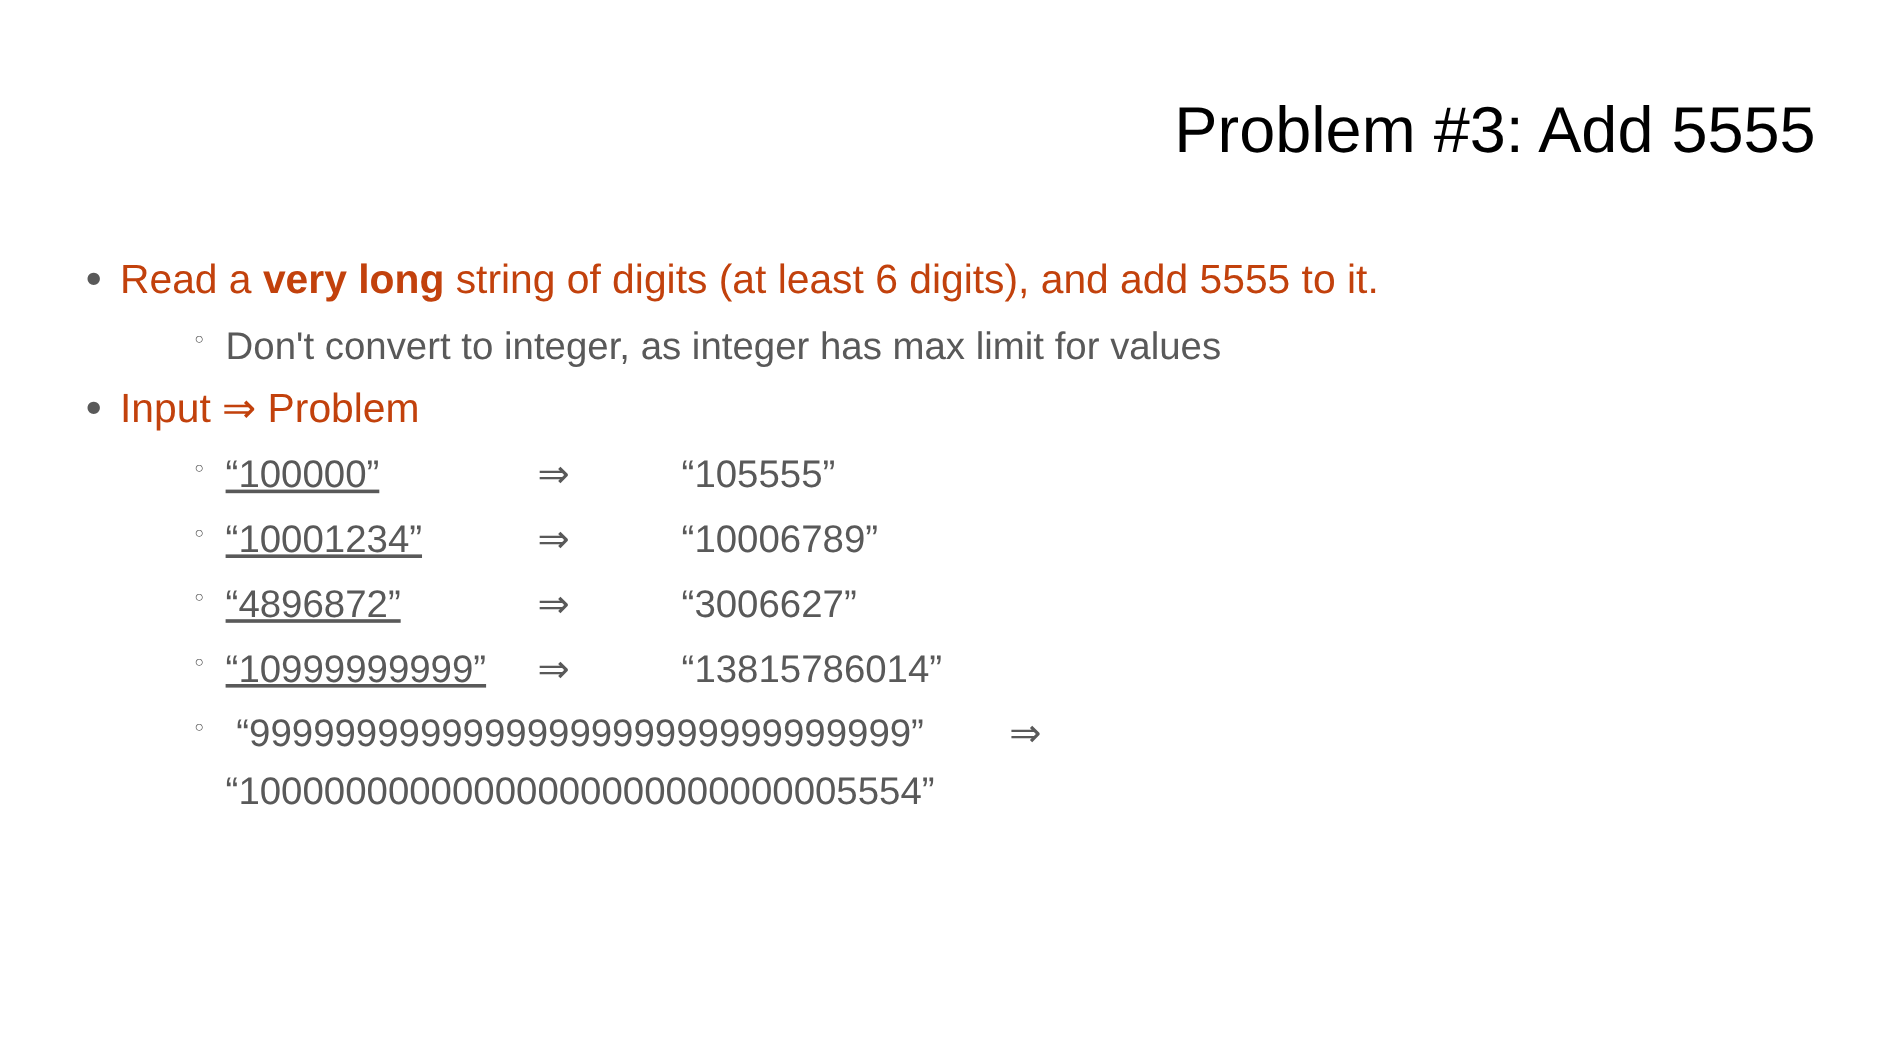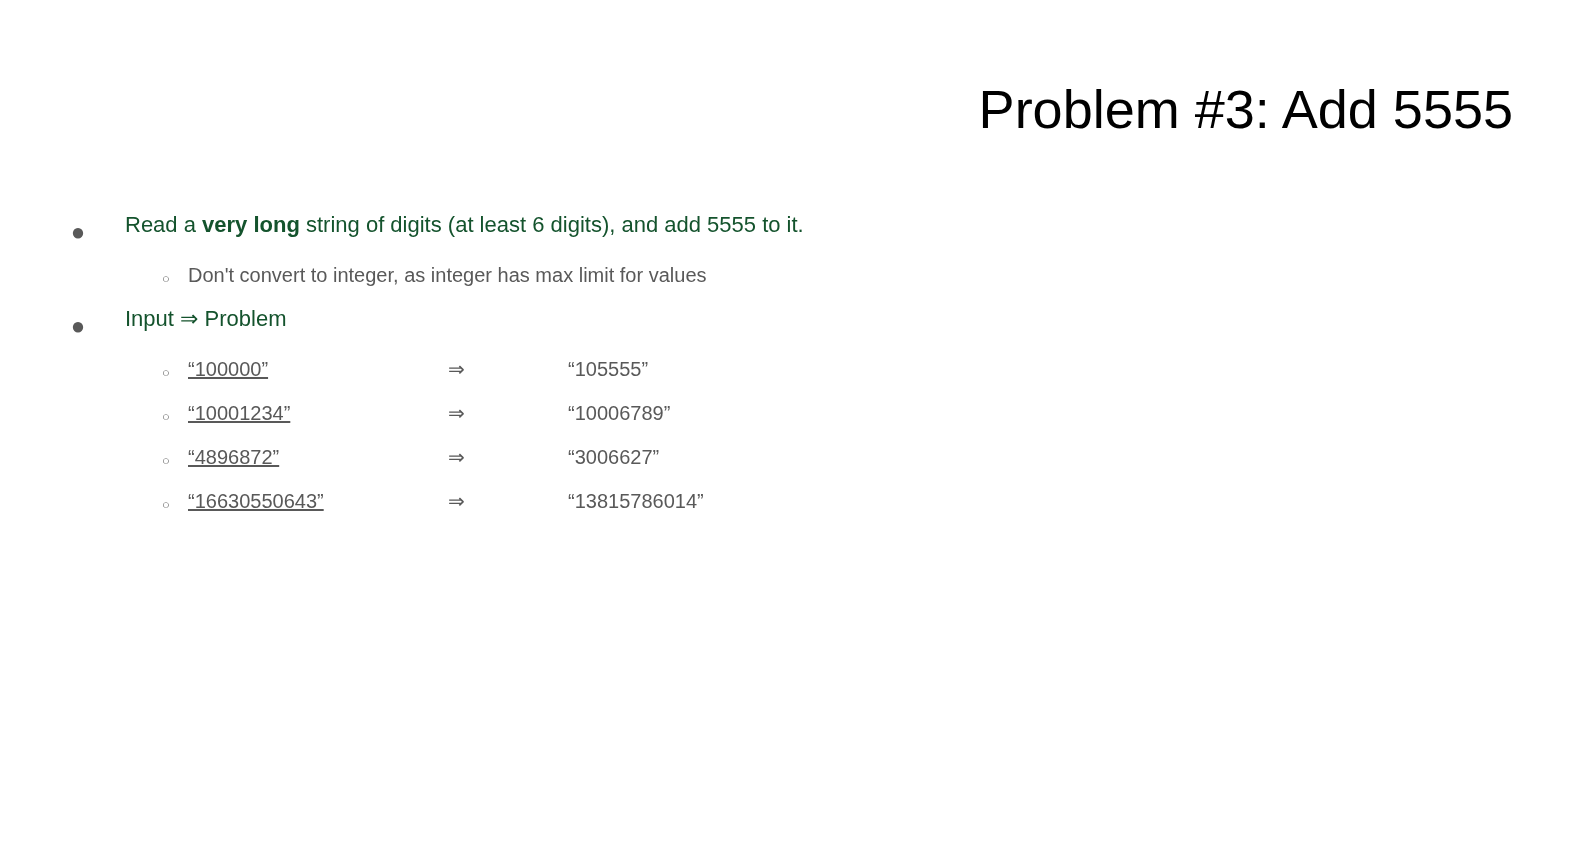--- a/index.html
+++ b/index.html
@@ -35,24 +35,23 @@
       font-size: 24px;
       line-height: 44px;
       width: 44px;
       text-align: center;
       flex-shrink: 0;
     }
     .bullet-marker.filled::before {
       content: "●";
     }
     .bullet-content {
-      font-size: 22px;
+      font-size: 34px;
       line-height: 1.4;
-      color: #14532d;
-      margin-left: 25px;
+      color: #c2410c;
     }
     .bullet-content strong {
       font-weight: 700;
     }
     .sub-list {
       list-style: none;
       margin-left: 88px;
     }
     .sub-item {
       display: flex;
@@ -64,21 +63,21 @@
       font-size: 13px;
       line-height: 38px;
       width: 44px;
       text-align: center;
       flex-shrink: 0;
     }
     .sub-marker::before {
       content: "○";
     }
     .sub-content {
-      font-size: 20px;
+      font-size: 32px;
       line-height: 1.5;
       color: #595959;
     }
     .example-row {
       display: flex;
       align-items: baseline;
     }
     .example-input {
       min-width: 260px;
       text-decoration: underline;
@@ -139,18 +138,28 @@
     <span class="sub-marker"></span>
     <span class="sub-content example-row">
       <span class="example-input">“4896872”</span>
       <span class="arrow">⇒</span>
       <span>“3006627”</span>
     </span>
   </li>
   <li class="sub-item">
     <span class="sub-marker"></span>
     <span class="sub-content example-row">
-      <span class="example-input">“16630550643”</span>
+      <span class="example-input">“10999999999”</span>
       <span class="arrow">⇒</span>
       <span>“13815786014”</span>
+    </span>
+  </li>
+  <li class="sub-item example-wrap">
+    <span class="sub-marker"></span>
+    <span class="sub-content">
+      &nbsp;<span>“9999999999999999999999999999999”</span>
+      &nbsp;&nbsp;&nbsp;&nbsp;&nbsp;&nbsp;
+      <span>⇒</span>
+      <br>
+      <span>“10000000000000000000000000005554”</span>
     </span>
   </li>
 </ul>
 
 </body></html>

